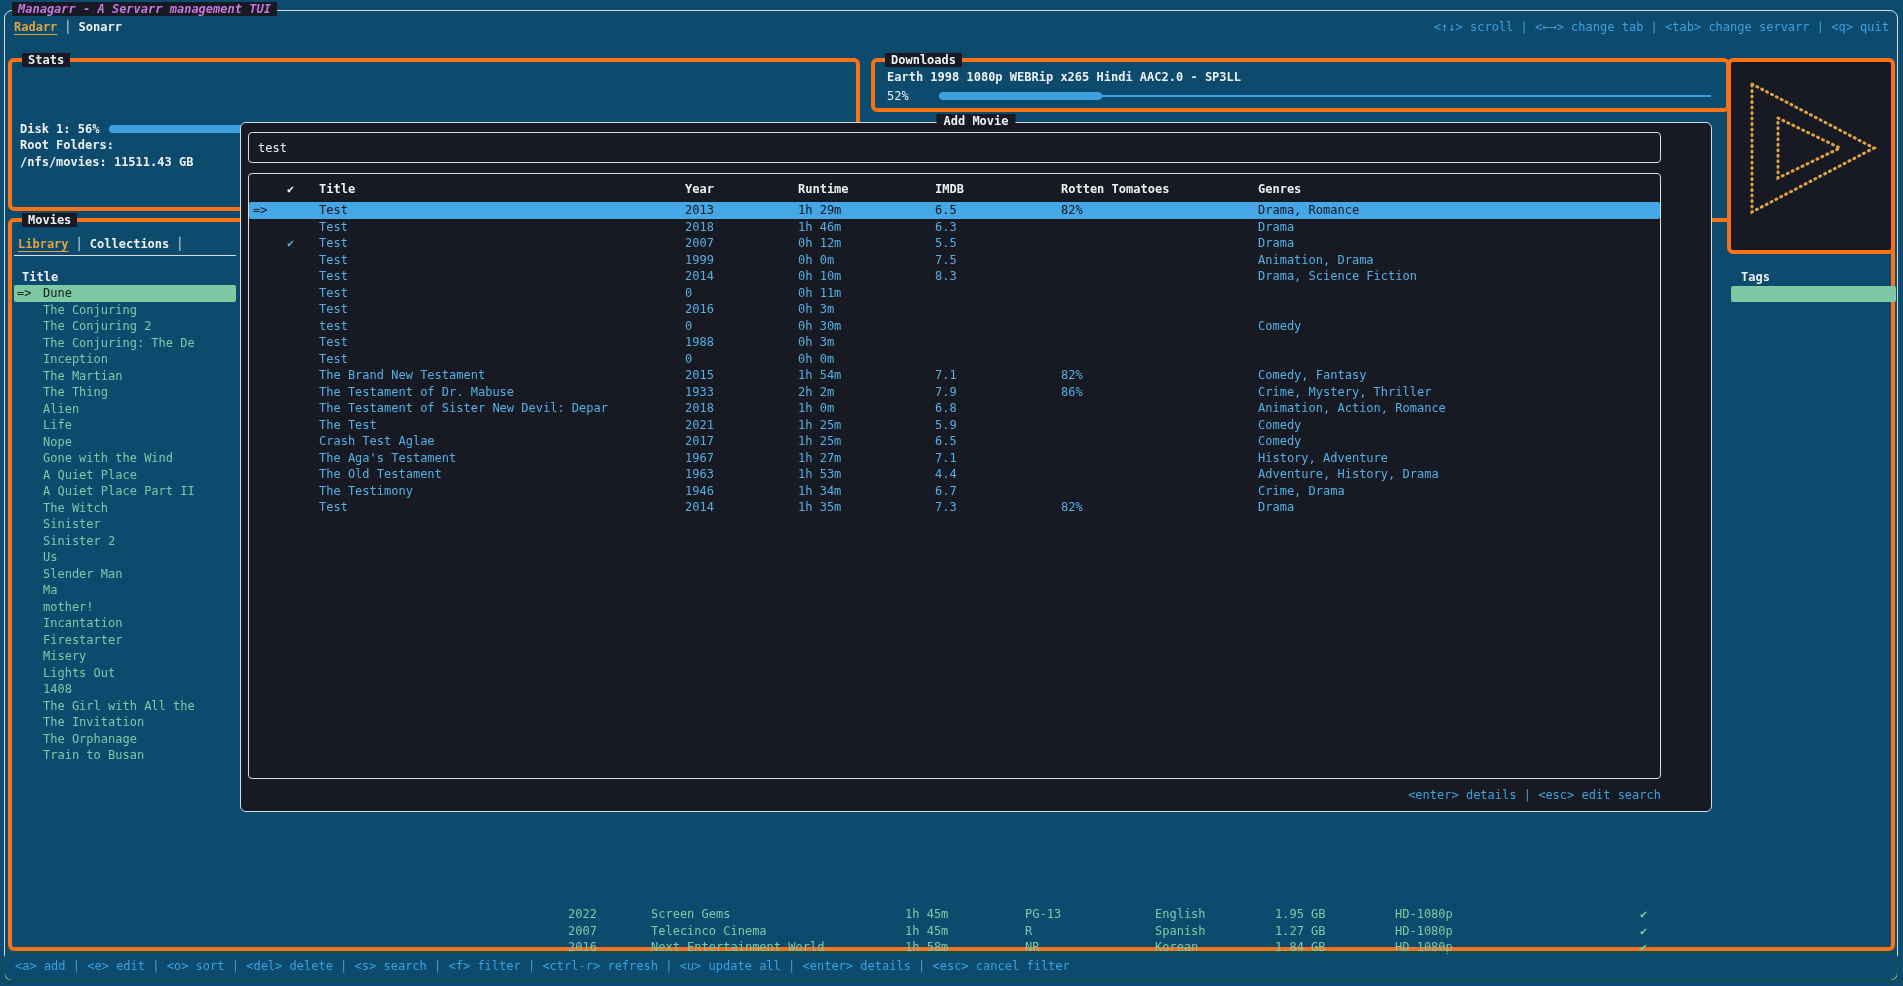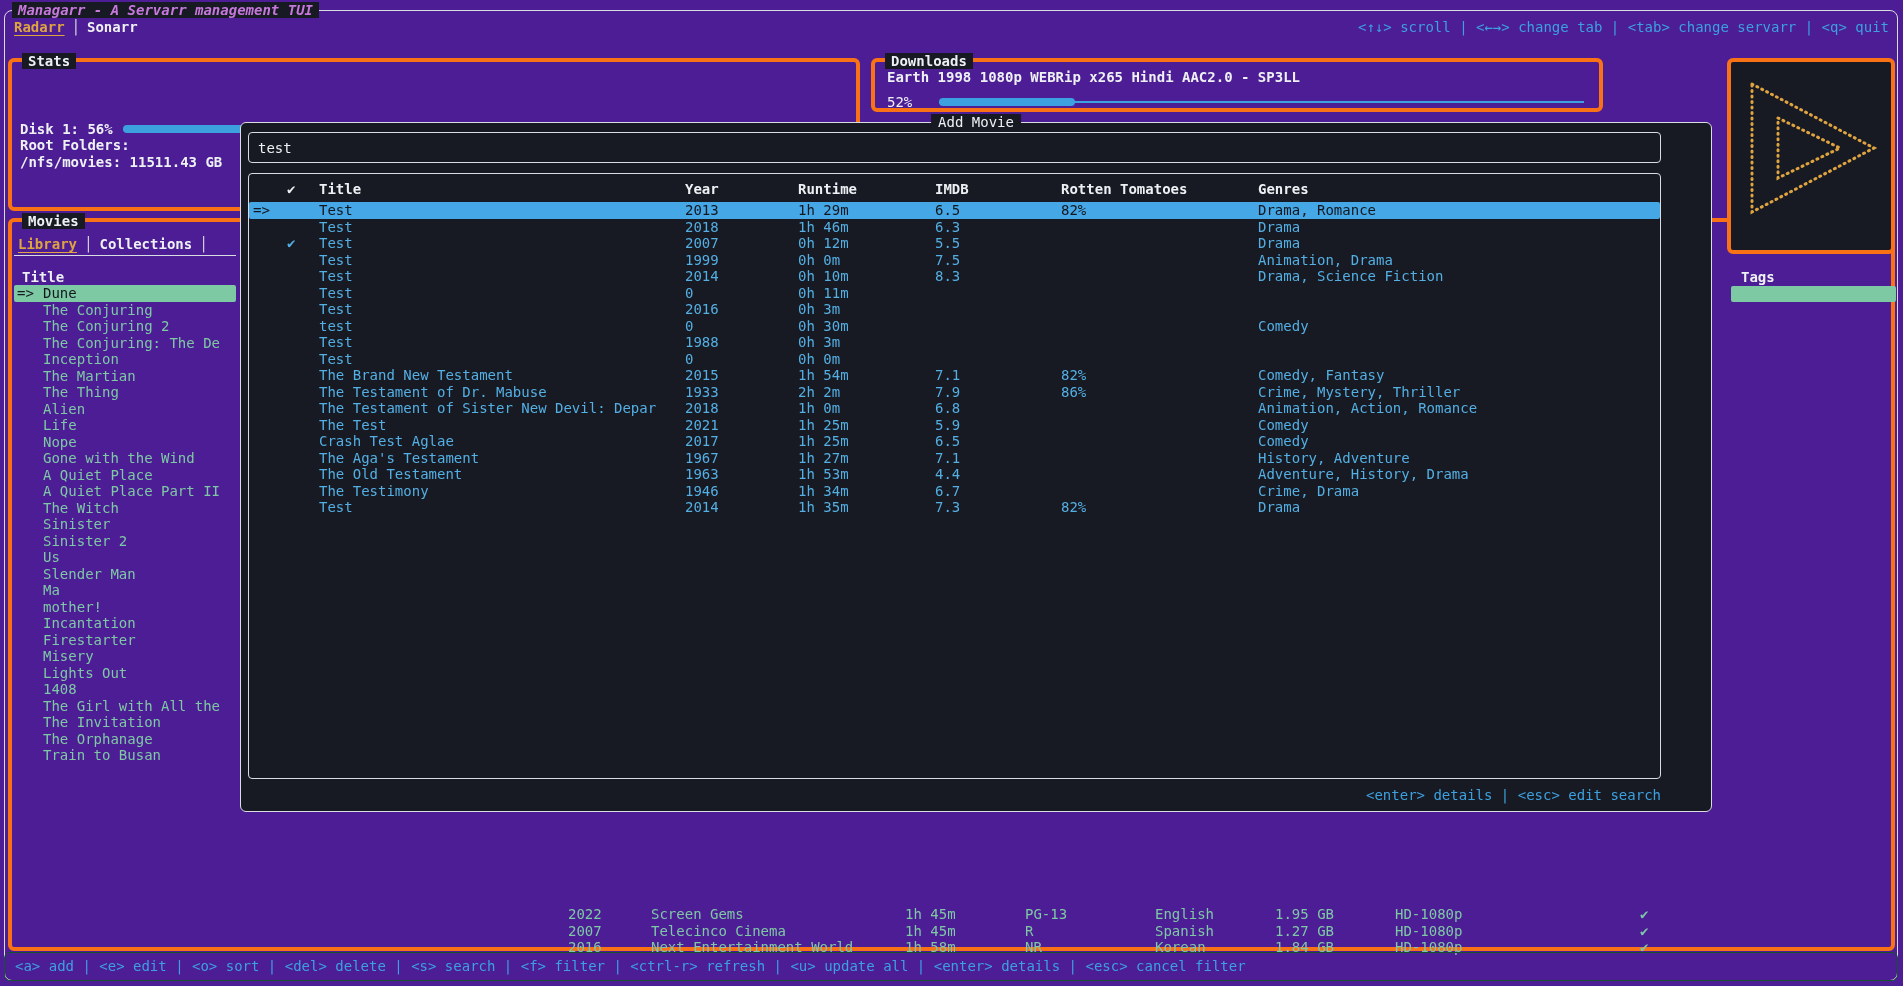--- a/index.html
+++ b/index.html
@@ -1,42 +1,42 @@
 <!DOCTYPE html>
 <html><head>
 <meta charset="utf-8">
 <style>
   *{box-sizing:border-box;margin:0;padding:0}
   body{background:#171a22}
-  .screen{position:relative;width:1903px;height:986px;background:#4c1d95;
-    font-family:"DejaVu Sans Mono","Liberation Mono",monospace;font-size:14px;color:#eef1f4;overflow:hidden}
+  .screen{position:relative;width:1903px;height:986px;background:#0c4a6e;
+    font-family:"DejaVu Sans Mono","Liberation Mono",monospace;font-size:12px;color:#eef1f4;overflow:hidden}
   .frame{position:absolute;left:4px;top:10px;width:1894px;height:971px;border:1px solid #d9dde2;border-radius:8px;z-index:0}
   .app-title{position:absolute;left:12px;top:2px;background:#171a22;padding:0 6px;color:#c678dd;
     font-weight:bold;font-style:italic;z-index:2;white-space:nowrap}
   .servarr-tabs{position:absolute;left:14px;top:19px;line-height:17px;z-index:2;white-space:nowrap}
   .tab{font-weight:bold}
   .tab.active{color:#dfa440;text-decoration:underline;text-underline-offset:3px}
   .tab-sep{color:#d9dde2;margin:0 7px;font-weight:normal}
   .top-help{position:absolute;right:14px;top:19px;line-height:17px;color:#3da1e0;z-index:2;white-space:nowrap}
 
   .panel{position:absolute;border:4px solid #f97316;border-radius:6px}
   .panel-title{position:absolute;top:-9px;left:10px;background:#171a22;padding:0 6px;font-weight:bold;color:#eef1f4;white-space:nowrap}
 
   .stats{left:8px;top:58px;width:852px;height:153px;z-index:1}
   .stats-body{padding:9px 8px 0;line-height:16.5px;font-weight:bold}
   .stats-line{height:16.5px;white-space:pre}
   .disk-row{display:flex}
   .line-gauge{position:relative;flex:1;margin-left:10px;height:16.5px}
   .line-gauge::before{content:"";position:absolute;left:0;right:3px;top:7px;height:2px;background:#3da1e0}
   .gauge-fill{position:absolute;left:0;top:4px;height:8px;background:#3da1e0;border-radius:4px;z-index:1}
 
-  .downloads{left:871px;top:58px;width:732px;height:54px;z-index:1}
+  .downloads{left:871px;top:58px;width:859px;height:54px;z-index:1}
   .dl-body{padding:7px 12px 0;line-height:16.5px}
   .dl-item{font-weight:bold;white-space:nowrap}
-  .dl-progress{display:flex;margin-top:8px;height:16.5px}
+  .dl-progress{display:flex;margin-top:2px;height:16.5px}
   .dl-pct{width:42px;flex:none}
 
   .logo-panel{left:1727px;top:58px;width:168px;height:196px;background:#171a22;z-index:2}
   .logo-panel svg{display:block;margin:16px auto 0}
 
   .library{left:8px;top:218px;width:1887px;height:733px;z-index:1}
   .lib-tabs{position:absolute;left:6px;top:14px;line-height:17px;white-space:nowrap}
   .lib-underline{position:absolute;left:2px;top:33px;width:222px;height:1px;background:#d9dde2}
   .col-header{position:absolute;top:47px;font-weight:bold;line-height:16.5px}
   .col-header.title{left:10px}
@@ -46,21 +46,21 @@
   .lrow.selected{background:#7cc9a4;color:#15181f;border-radius:2px}
   .lprefix{width:26px;flex:none}
   .tags-bar{position:absolute;left:1719px;top:64px;width:165px;height:16px;background:#7cc9a4;border-radius:2px}
   .bottom-rows{position:absolute;left:0;top:684px;width:100%}
   .brow{position:relative;height:16.5px;line-height:16.5px;color:#7fc8a5}
   .brow span{position:absolute;white-space:nowrap}
   .b-year{left:556px}.b-studio{left:639px}.b-runtime{left:893px}.b-rating{left:1013px}
   .b-language{left:1143px}.b-size{left:1263px}.b-quality{left:1383px}.b-monitored{left:1628px}
 
   .modal{position:absolute;left:240px;top:122px;width:1472px;height:690px;border:1px solid #d9dde2;border-radius:6px;background:#171a22;z-index:5}
-  .modal-title{position:absolute;top:-9px;left:50%;transform:translateX(-50%);background:#171a22;padding:0 7px;font-weight:normal;white-space:nowrap}
+  .modal-title{position:absolute;top:-9px;left:50%;transform:translateX(-50%);background:#171a22;padding:0 7px;font-weight:bold;white-space:nowrap}
   .search-input{position:absolute;left:7px;top:9px;width:1413px;height:31px;background:transparent;
     border:1px solid #d9dde2;border-radius:4px;color:#eef1f4;font:inherit;padding:0 9px;outline:none}
   .results{position:absolute;left:7px;top:50px;width:1413px;height:606px;border:1px solid #d9dde2;border-radius:4px;overflow:hidden}
   .mrow{display:grid;grid-template-columns:34px 32px 366px 113px 137px 126px 197px auto;height:16.5px;line-height:16.5px;color:#54afe4}
   .mrow .c{padding-left:4px;white-space:nowrap;overflow:hidden}
   .mrow.head{color:#eef1f4;font-weight:bold;margin-top:7px;height:17px}
   .results-body{margin-top:4px}
   .mrow.selected{background:#45a7e6;color:#13161d;border-radius:2px}
   .modal-help{position:absolute;left:7px;top:664px;width:1413px;text-align:right;color:#3da1e0;line-height:16.5px}
 

